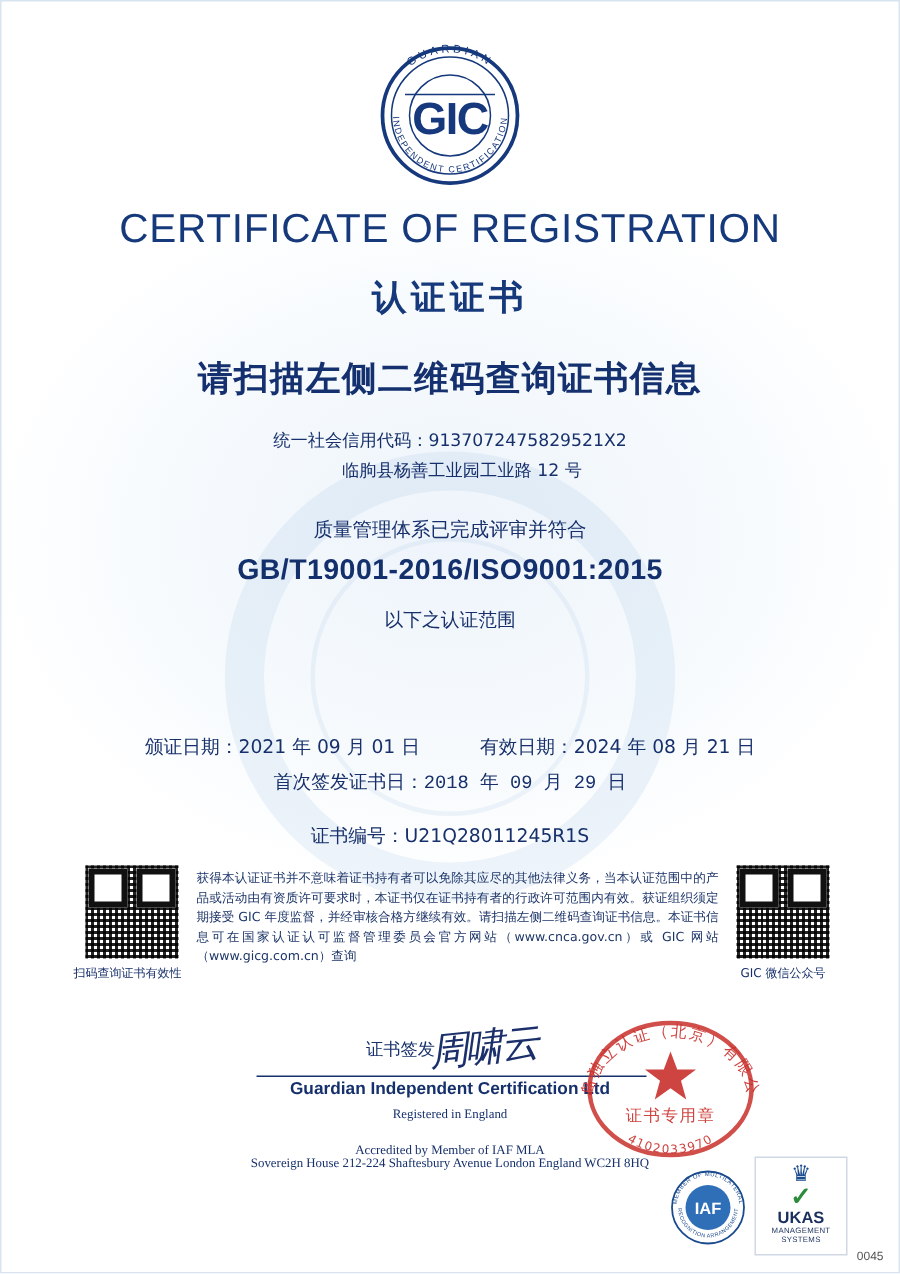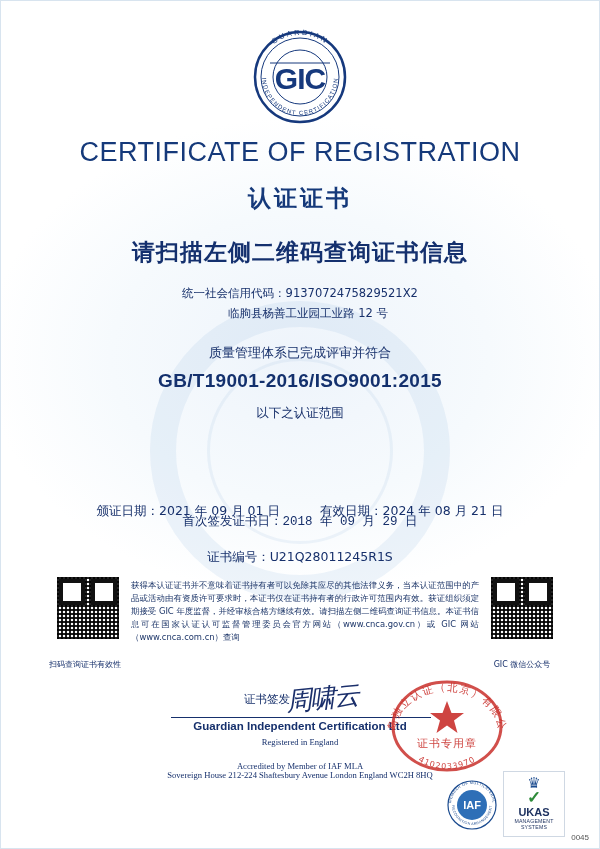--- a/index.html
+++ b/index.html
@@ -73,21 +73,21 @@
   }
   .scope-label { top:404px; font-size:12.5px; }
   .scope {
     top:444px;
     font-family:"DejaVu Sans", sans-serif;
     font-size:15px; font-weight:bold; color:#13306d;
   }
 
   
   .dates-row {
-    position:absolute; top:502px; left:0; width:100%;
+    position:absolute; top:489px; left:0; width:100%;
     display:flex; justify-content:center; gap:40px;
     font-family:"DejaVu Sans", sans-serif; font-size:12.5px; color:#17306b;
   }
   .date-first {
     position:absolute; top:512px; left:0; width:100%; text-align:center;
     font-family:Liberation Mono, monospace; font-size:12.5px; color:#17306b;
   }
   .cert-no {
     position:absolute; top:548px; left:0; width:100%; text-align:center;
     font-family:"DejaVu Sans", sans-serif; font-size:12.5px; color:#17306b;
@@ -107,21 +107,21 @@
     background-blend-mode:multiply;
     position:relative;
   }
   .qr:before,.qr:after{
     content:""; position:absolute; width:18px;height:18px;
     border:4px solid #111; background:#fff;
   }
   .qr:before{ left:2px; top:2px; }
   .qr:after{ right:2px; top:2px; }
   .qr-cap {
-    margin-top:20px; font-family:"DejaVu Sans", sans-serif;
+    margin-top:4px; font-family:"DejaVu Sans", sans-serif;
     font-size:8px; color:#17306b; white-space:nowrap;
     transform:translateX(-6px);
   }
   .para {
     flex:1;
     font-family:"DejaVu Sans", sans-serif;
     font-size:8.4px; line-height:1.55; color:#1c3568; text-align:justify;
     padding-top:2px;
   }
   .qr-right { width:66px; flex:0 0 66px; text-align:center; }
@@ -229,21 +229,21 @@
     </div>
   </div>
   <div class="date-first">首次签发证书日：2018 年 09 月 29 日</div>
   <div class="cert-no">证书编号：U21Q28011245R1S</div>
 
   <div class="mid">
     <div class="qr-box">
       <div class="qr"></div>
       <div class="qr-cap">扫码查询证书有效性</div>
     </div>
-    <div class="para">获得本认证证书并不意味着证书持有者可以免除其应尽的其他法律义务，当本认证范围中的产品或活动由有资质许可要求时，本证书仅在证书持有者的行政许可范围内有效。获证组织须定期接受 GIC 年度监督，并经审核合格方继续有效。请扫描左侧二维码查询证书信息。本证书信息可在国家认证认可监督管理委员会官方网站（www.cnca.gov.cn）或 GIC 网站（www.cnca.com.cn）查询</div>
+    <div class="para">获得本认证证书并不意味着证书持有者可以免除其应尽的其他法律义务，当本认证范围中的产品或活动由有资质许可要求时，本证书仅在证书持有者的行政许可范围内有效。获证组织须定期接受 GIC 年度监督，并经审核合格方继续有效。请扫描左侧二维码查询证书信息。本证书信息可在国家认证认可监督管理委员会官方网站（www.cnca.gov.cn）或 GIC 网站（www.gicg.com.cn）查询</div>
     <div class="qr-right">
       <div class="qr"></div>
       <div class="qr-cap">GIC 微信公众号</div>
     </div>
   </div>
 
   <div class="sig-label">证书签发：</div>
   <div class="sig-script">周啸云</div>
   <div class="sig-rule"></div>
   <div class="company-en">Guardian Independent Certification Ltd</div>

